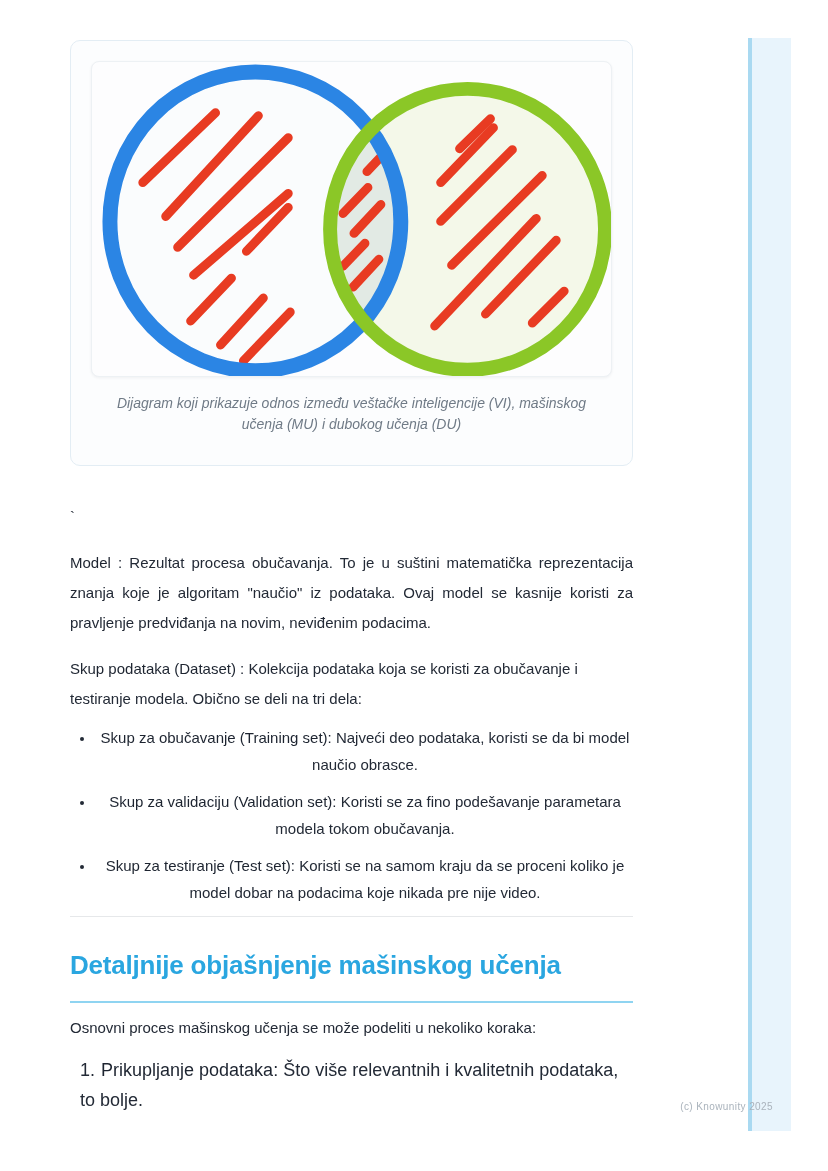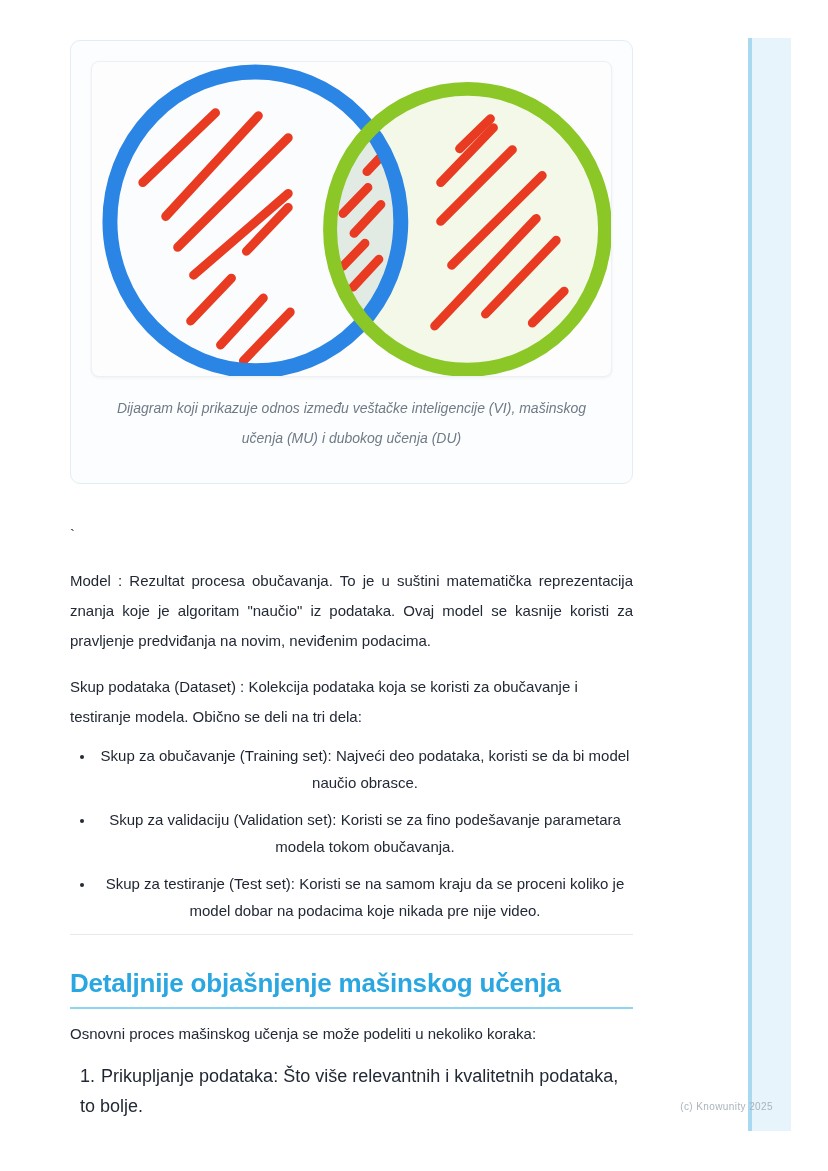--- a/index.html
+++ b/index.html
@@ -27,21 +27,21 @@
   .image-panel{
     background:#fdfdfe;border:1px solid #edf1f4;border-radius:8px;
     box-shadow:0 1px 3px rgba(30,41,59,.06);overflow:hidden;
   }
   .image-panel svg{display:block;width:100%;height:auto;}
   .venn-circle-blue{stroke:var(--venn-blue);}
   .venn-circle-green{stroke:var(--venn-green);}
   .hatch line{stroke:var(--venn-hatch-red);stroke-width:9;stroke-linecap:round;}
   .figure-caption{
     margin:16px auto 0;max-width:505px;text-align:center;
-    font-style:italic;font-size:14px;line-height:30px;color:#6f7a86;
+    font-style:italic;font-size:14px;line-height:21px;color:#6f7a86;
   }
 
   
   .stray{margin:36px 0 0;font-size:15px;line-height:30px;color:#232a36;}
   p.body{font-size:15px;line-height:30px;margin:16px 0 0;color:#232a36;}
   p.justified{text-align:justify;}
   b,strong{font-weight:normal;color:#1d2430;}
 
   ul.bullets{margin:10px 0 0;padding:0 0 0 25px;}
   ul.bullets li{
@@ -49,21 +49,21 @@
     padding-left:2px;
     text-align:center;
   }
   ul.bullets li::marker{color:#232a36;font-size:14px;}
 
   hr.section-divider{border:none;border-top:1px solid #e6e8ea;margin:0;}
 
   h2.section-heading{
     margin:30px 0 0;font-size:26px;line-height:36px;font-weight:bold;
     color:var(--heading-accent);
-    padding-bottom:6px;border-bottom:2px solid var(--heading-underline);
+    padding-bottom:18px;border-bottom:2px solid var(--heading-underline);
     letter-spacing:-0.2px;
   }
   p.intro{margin:10px 0 0;}
 
   ol.steps{margin:12px 0 0;padding:0 0 0 10px;list-style:none;}
   ol.steps li{font-size:18px;line-height:30px;color:#232a36;}
   ol.steps .step-num{margin-right:6px;}
 
   
   .scroll-bar{

